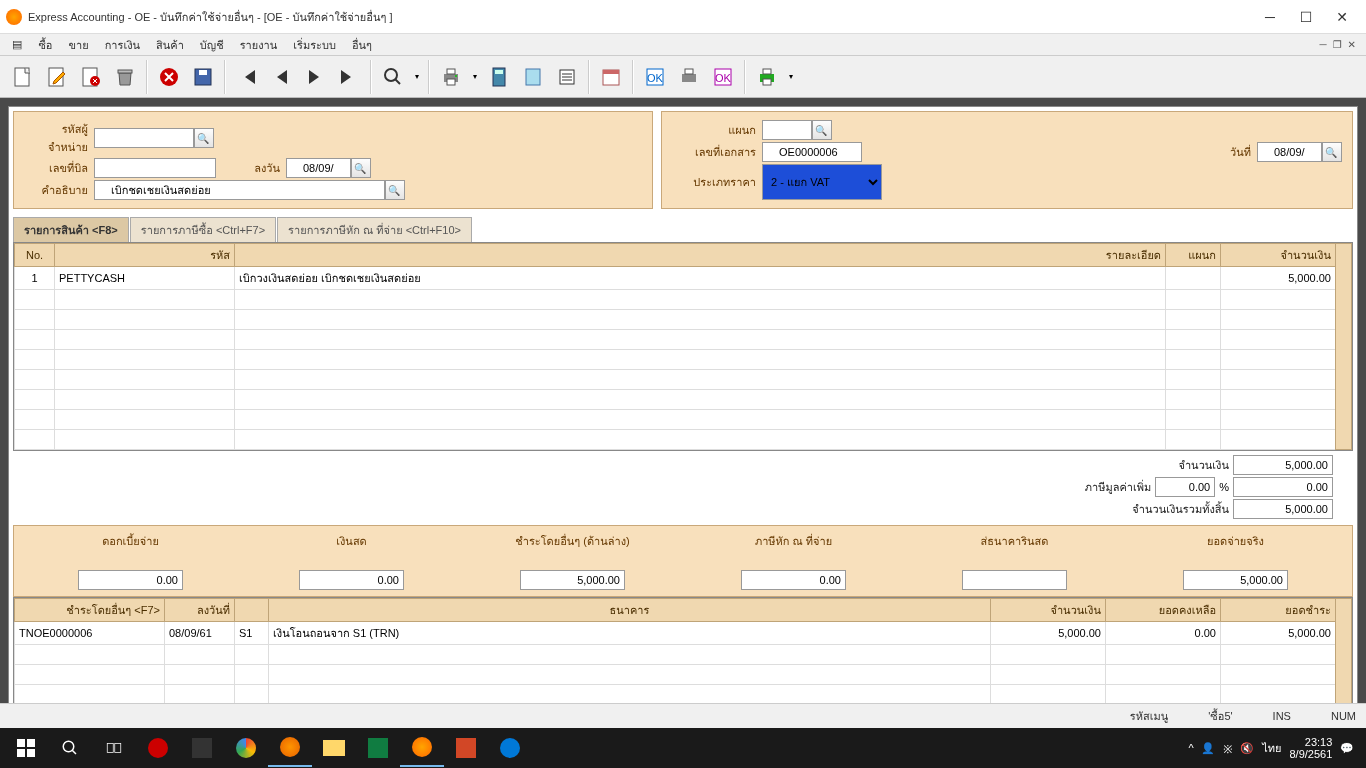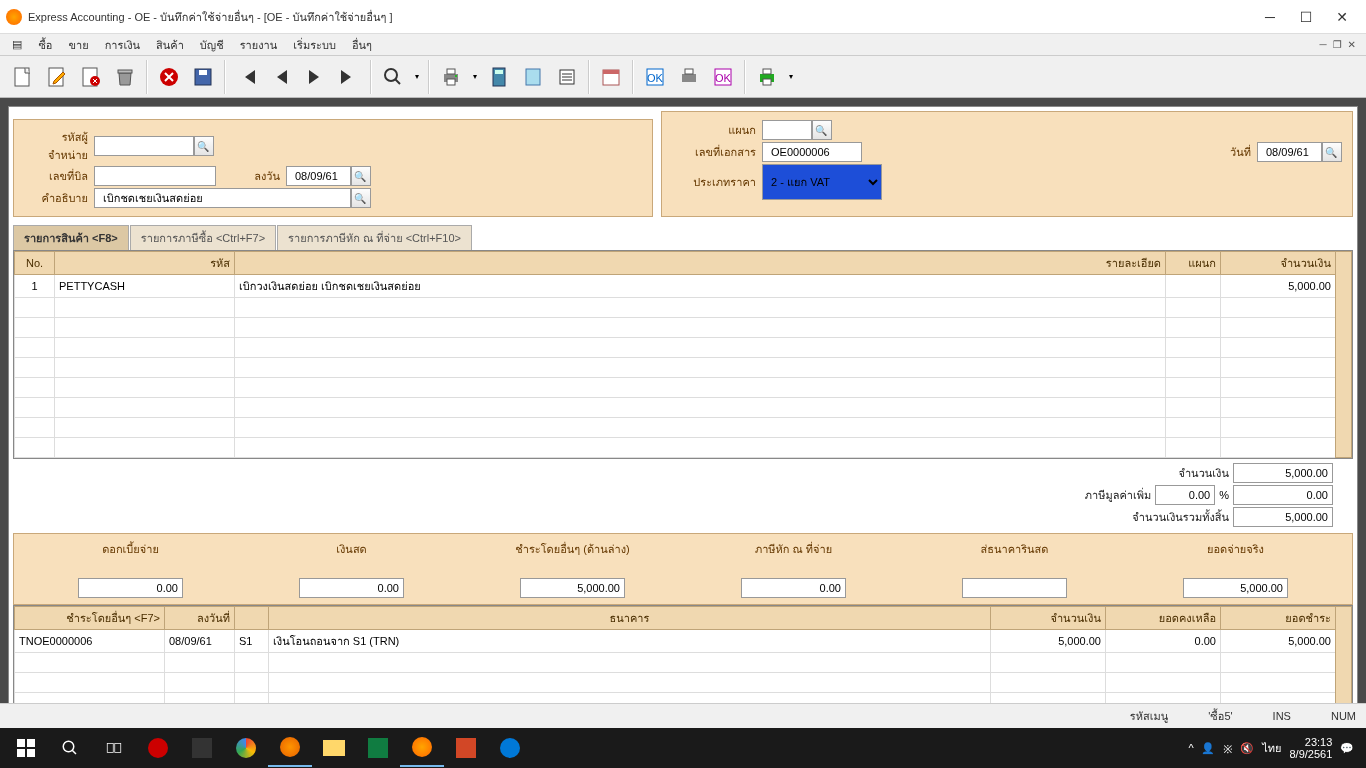--- a/index.html
+++ b/index.html
@@ -19,27 +19,27 @@
 .tbtn { width: 30px; height: 34px; display: inline-flex; align-items: center; justify-content: center; border: 1px solid transparent; }
 .tbtn svg { width: 24px; height: 24px; }
 .tsep { width: 2px; height: 34px; border-left: 1px solid #ccc; border-right: 1px solid #fff; margin: 0 2px; }
 .tdrop { width: 10px; font-size: 8px; display: inline-flex; align-items: center; justify-content: center; }
 
 .mdi-area { background: #4a4a4a; padding: 8px; height: 636px; }
 .mdi-inner { background: #fff; height: 100%; border: 1px solid #888; padding: 4px; }
 
 .panel-row { display: flex; gap: 8px; }
 .panel { background: #f8e0bc; border: 1px solid #c9a87a; padding: 6px 10px; }
-.panel.left { width: 640px; margin-top: 8px; }
+.panel.left { width: 640px; }
 .panel.right { flex: 1; }
 
 .frow { display: flex; align-items: center; margin: 2px 0; }
 .flabel { color: #653800; width: 70px; text-align: right; padding-right: 6px; }
 .flabel.w90 { width: 90px; }
-.finput { border: 1px solid #999; height: 20px; padding: 0 8px; background: #fff; }
+.finput { border: 1px solid #999; height: 20px; padding: 0 16px; background: #fff; }
 .fbtn { width: 20px; height: 20px; background: linear-gradient(#fdfdfd,#e4e4e4); border: 1px solid #999; display: inline-flex; align-items: center; justify-content: center; font-size: 10px; }
 .fselect { border: 1px solid #999; height: 36px; padding: 0 4px; background: #1d4ed8; width: 120px; }
 
 .tabs { margin-top: 8px; display: flex; }
 .tab { padding: 3px 10px; border: 1px solid #aaa; background: #ece2d0; border-bottom: none; margin-right: 1px; color: #555; }
 .tab.active { background: #dcc8a4; color: #333; font-weight: bold; }
 
 .grid-wrap { border: 1px solid #888; }
 .grid { width: 100%; border-collapse: collapse; }
 .grid th { background: #f0d8b0; border: 1px solid #bfa478; padding: 2px 4px; color: #4a2e00; text-align: right; font-weight: normal; height: 20px; }
@@ -237,21 +237,21 @@
     </div>
     <div class="frow">
       <span class="flabel">เลขที่บิล</span>
       <input class="finput" style="width: 122px;" value="">
       <span class="flabel" style="width:40px;margin-left:30px">ลงวัน</span>
       <input class="finput" style="width: 65px;" value="08/09/61">
       <span class="fbtn">🔍</span>
     </div>
     <div class="frow">
       <span class="flabel">คำอธิบาย</span>
-      <input class="finput" style="width: 257px;" value="เบิกชดเชยเงินสดย่อย">
+      <input class="finput" style="width: 291px;" value="เบิกชดเชยเงินสดย่อย">
       <span class="fbtn">🔍</span>
     </div>
   </div>
   <div class="panel right">
     <div class="frow">
       <span class="flabel w90">แผนก</span>
       <input class="finput" style="width: 50px;" value="">
       <span class="fbtn">🔍</span>
     </div>
     <div class="frow">

